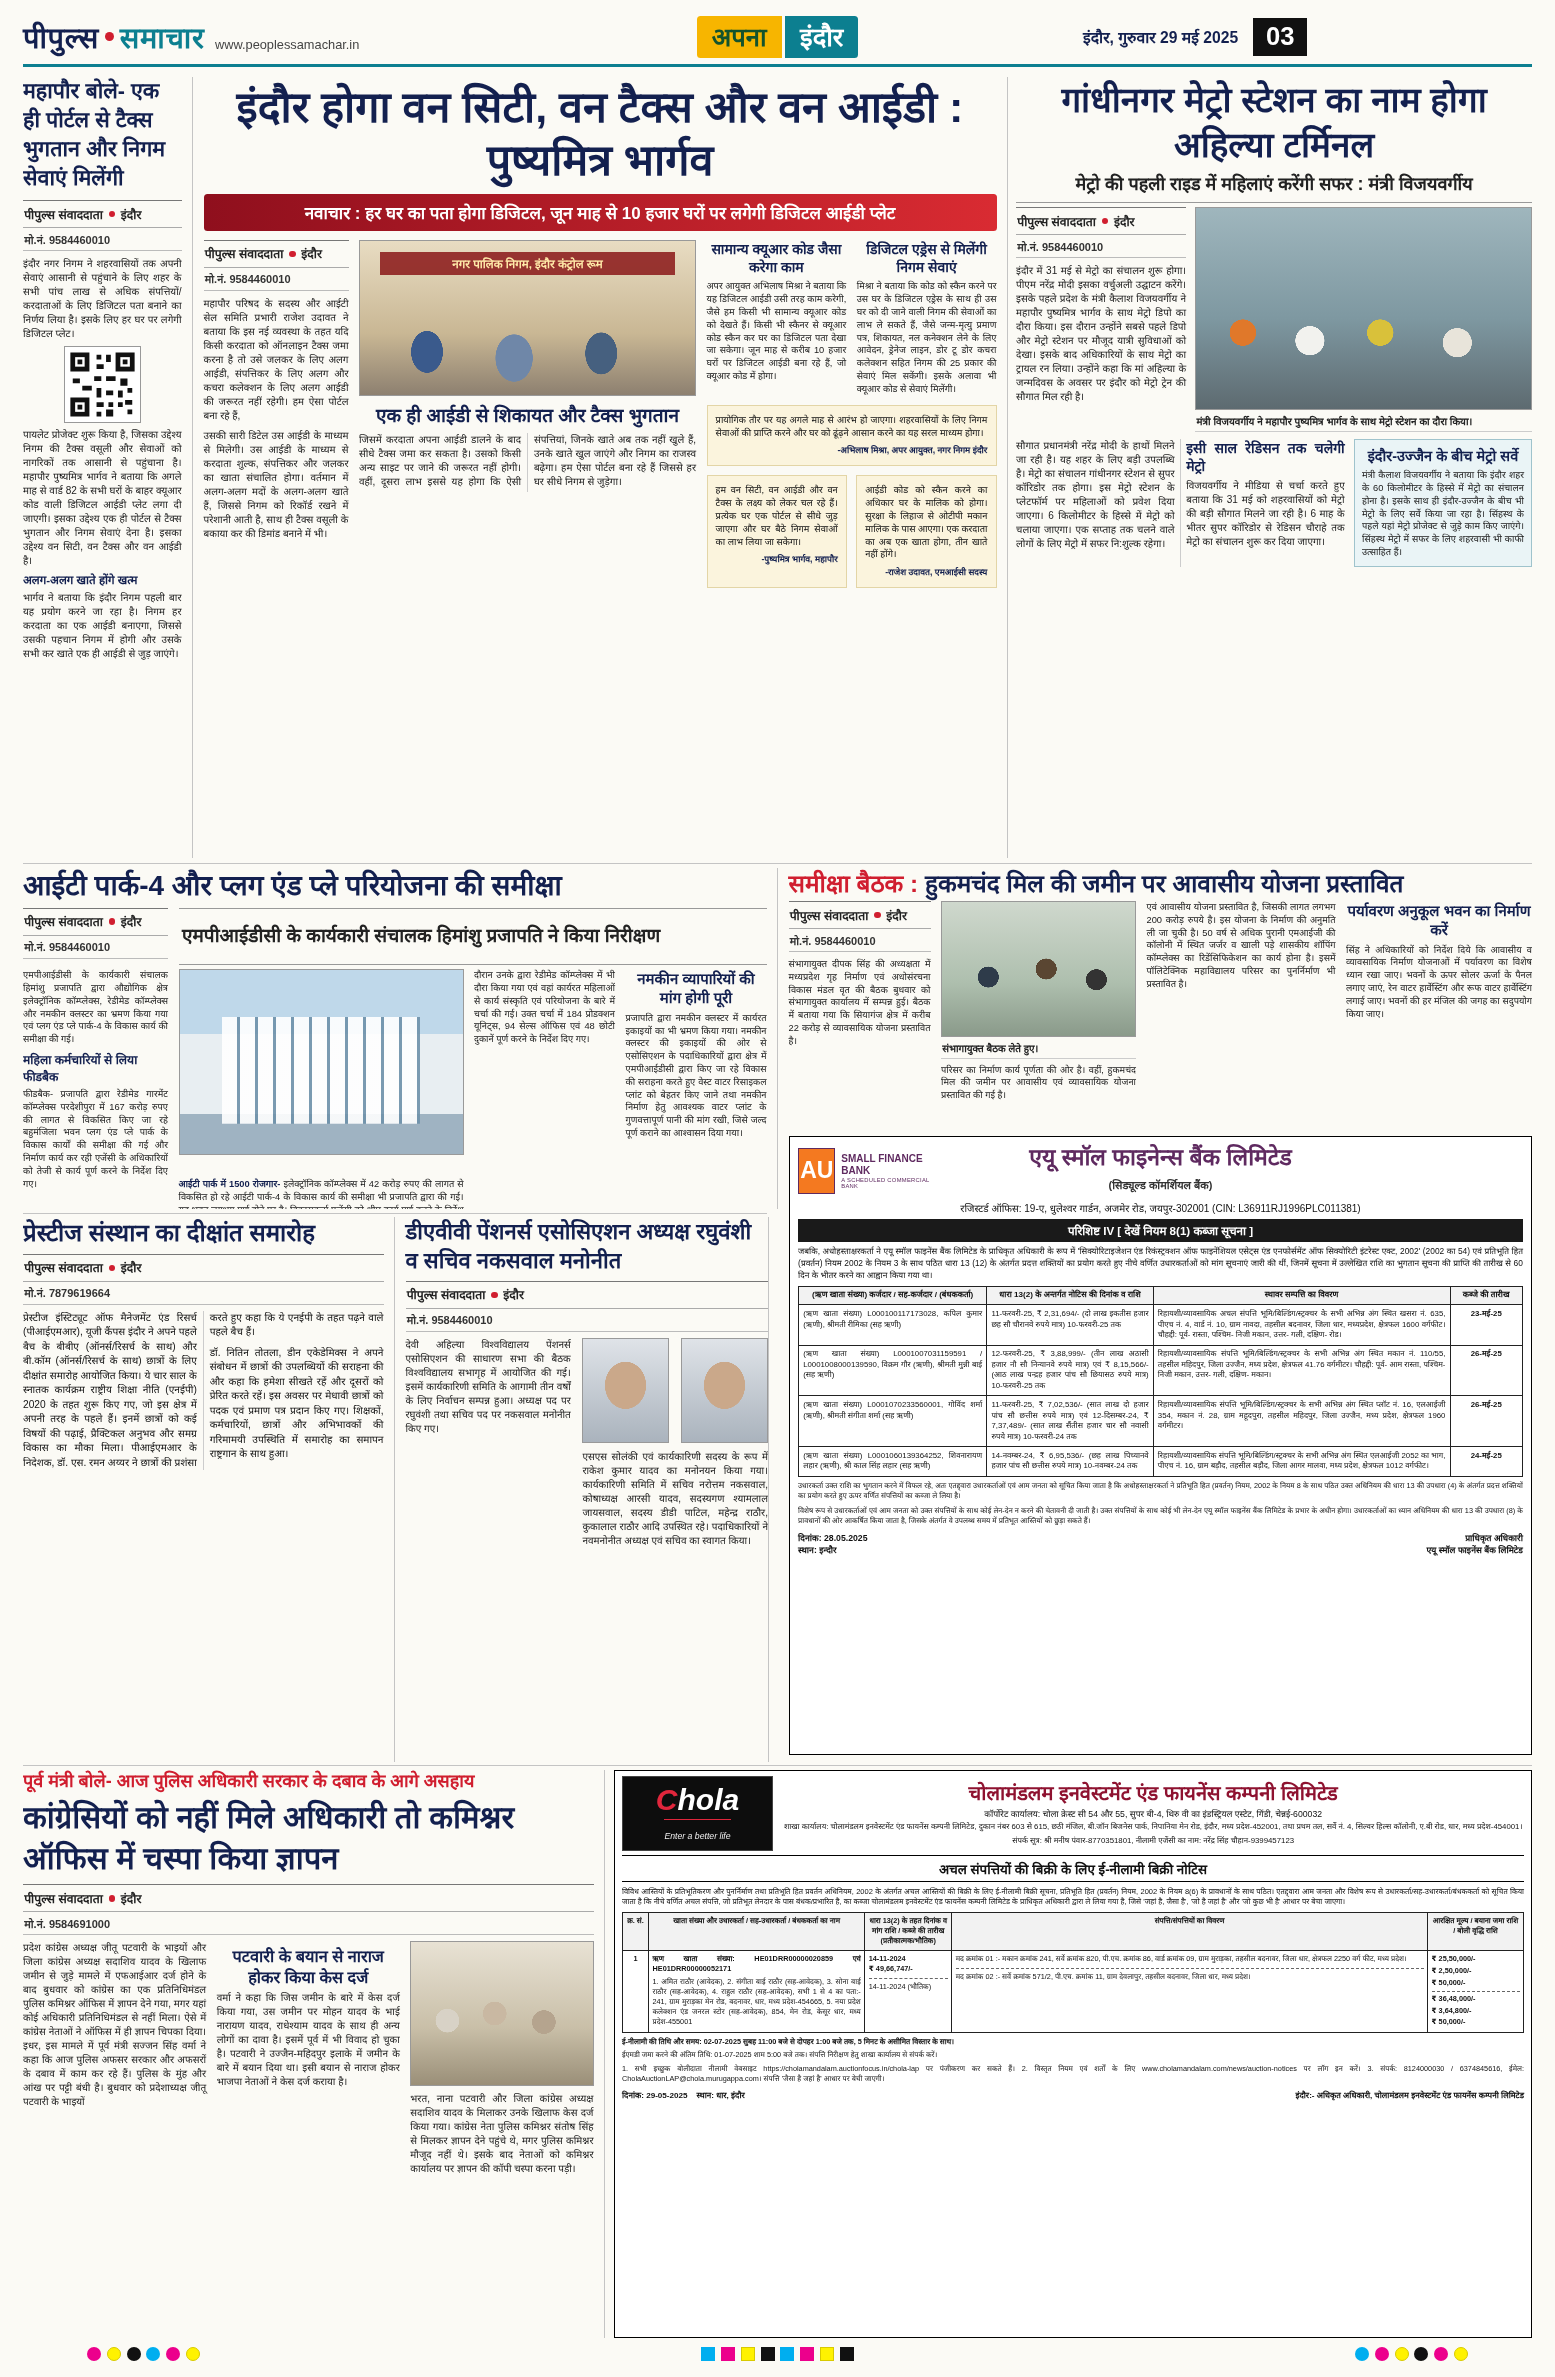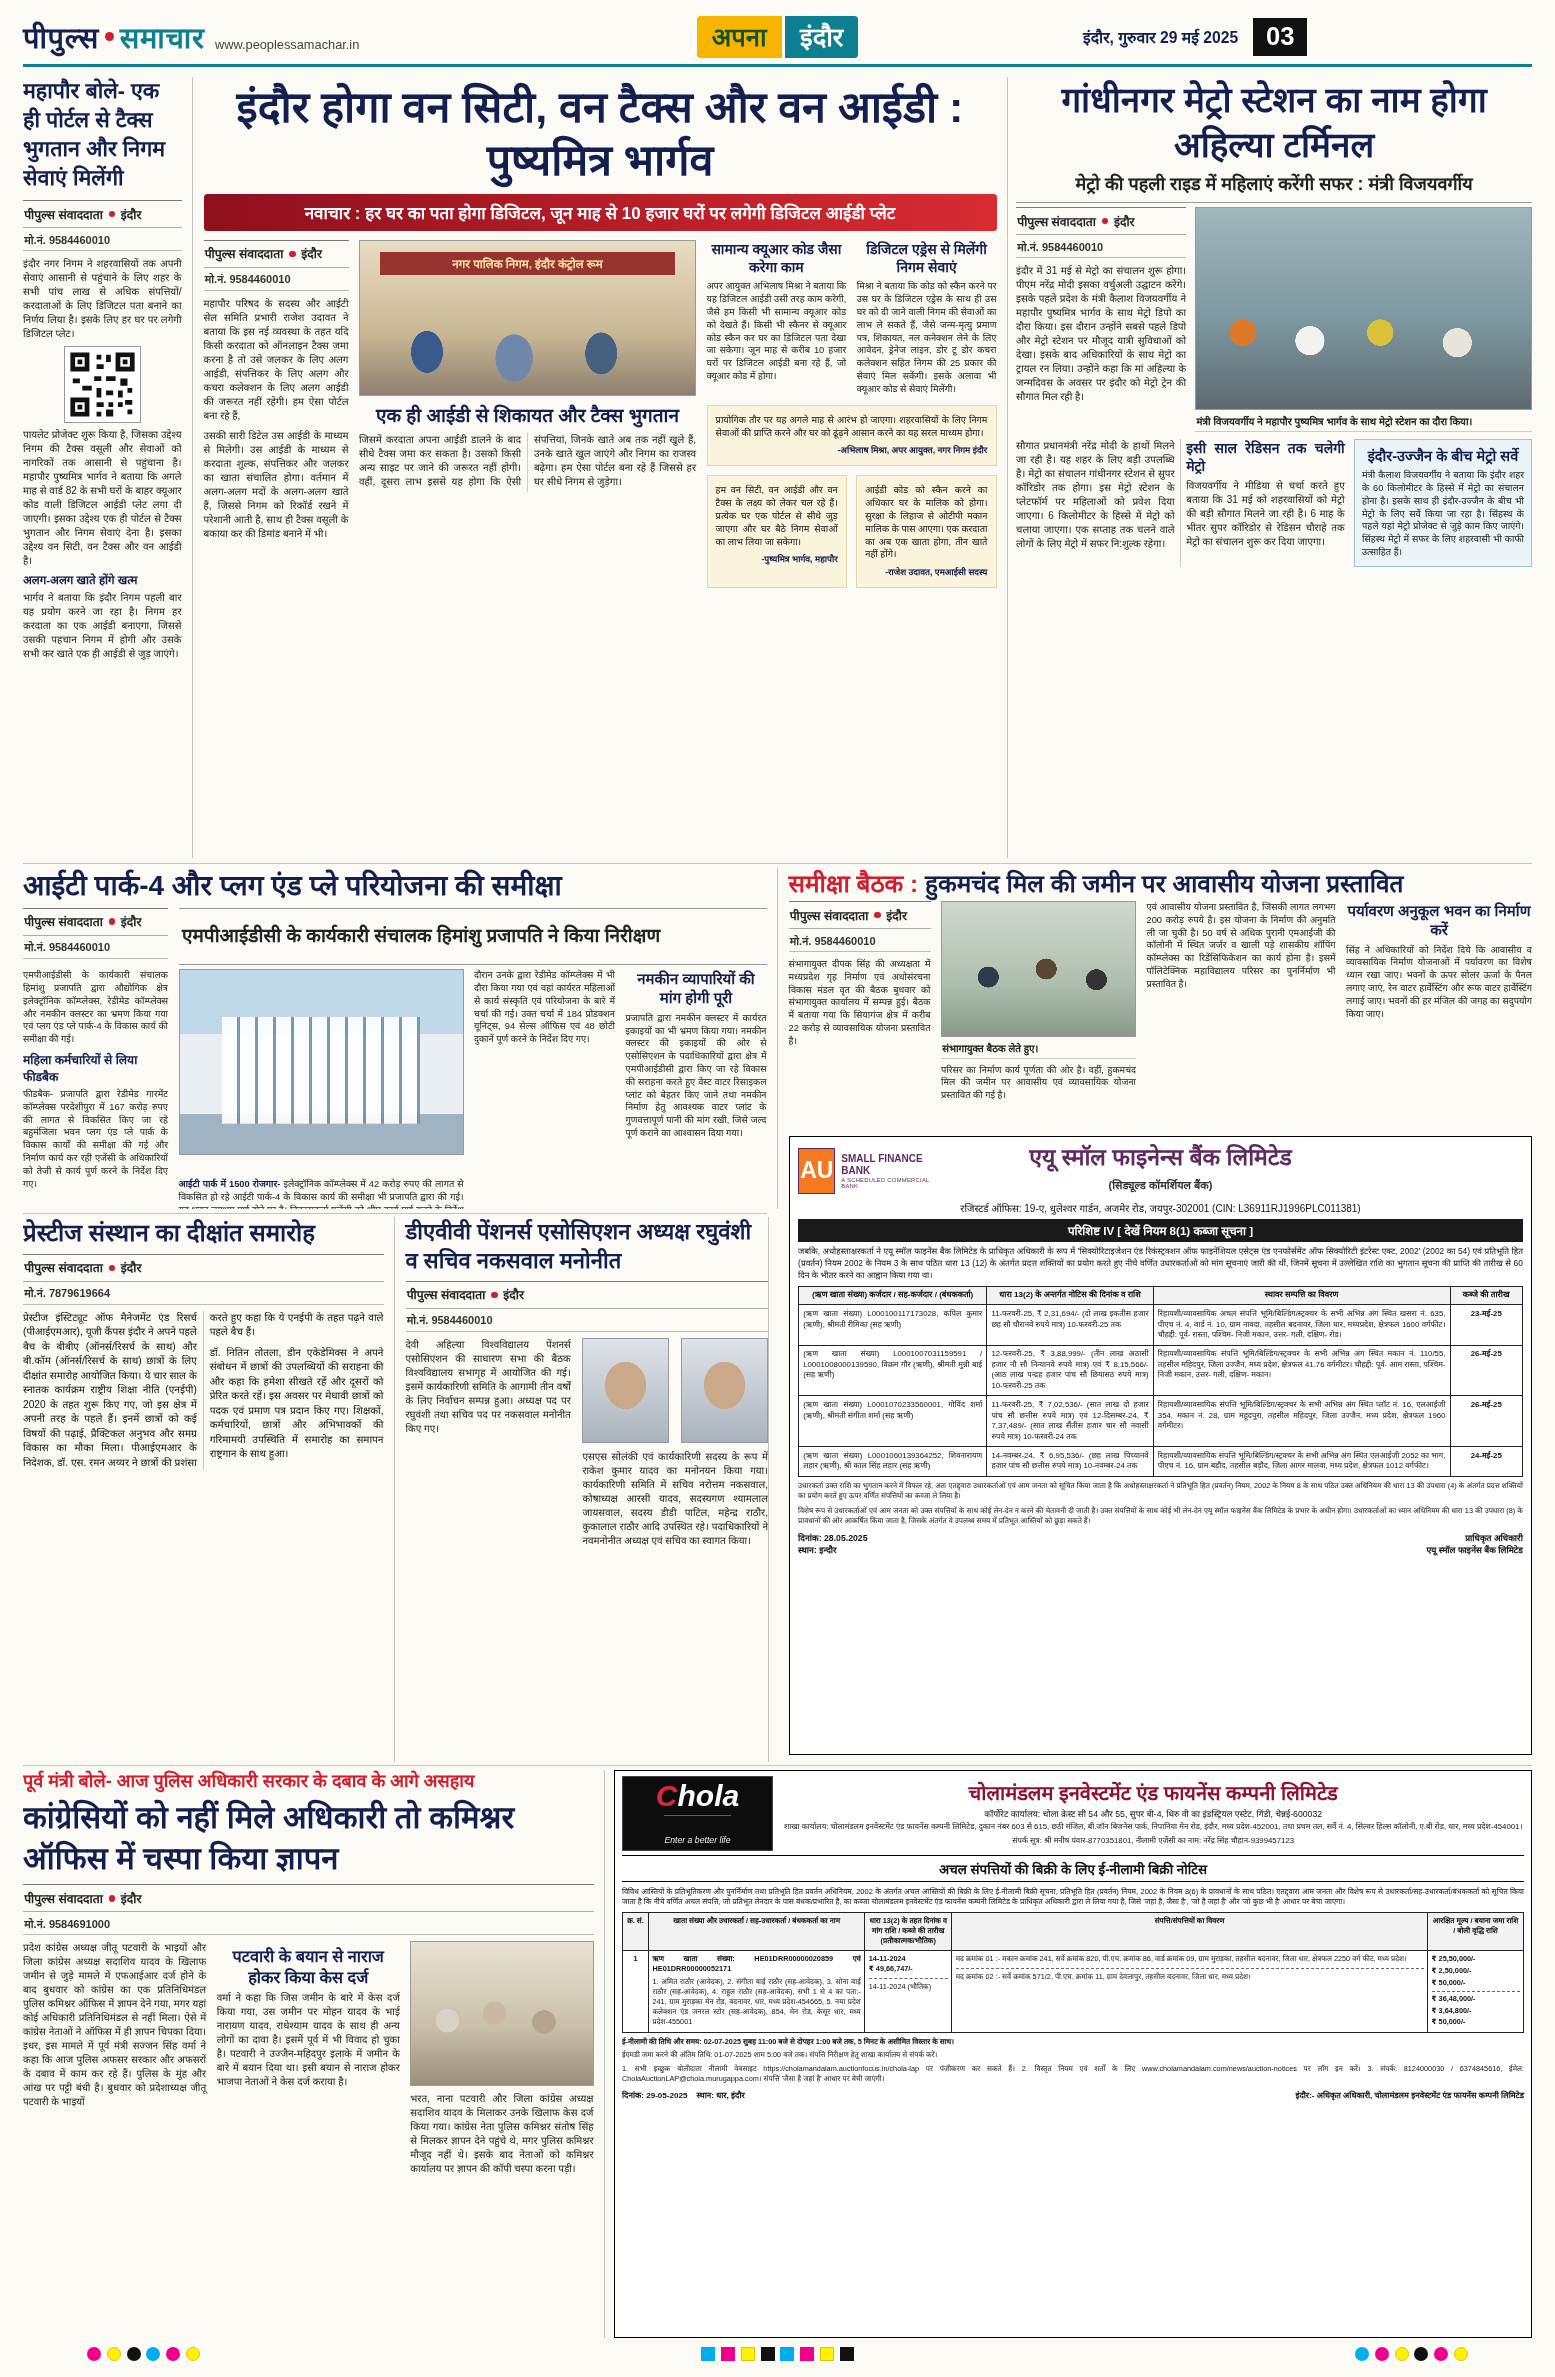--- a/index.html
+++ b/index.html
@@ -146,21 +146,21 @@
 .kicker{color:#d01e2f;font-weight:bold;font-size:18px;line-height:23px;margin-bottom:3.5px}
 #congress .hl{font-size:31px;line-height:41px;margin-bottom:5.8px}
 .cg-grid{display:grid;grid-template-columns:1fr 1fr 1fr;gap:10.5px;margin-top:4.6px}
 .cg-grid .subhead{font-size:16.3px;line-height:21px;text-align:center}
 
 .ch-head{display:grid;grid-template-columns:151px 1fr;gap:9.3px;align-items:center}
 .ch-logo{background:#0d0d0d;color:#fff;height:75px;display:flex;flex-direction:column;
  align-items:center;justify-content:center;gap:3.5px;border:0.6px solid #444}
 .ch-logo .cw{font-style:italic;font-weight:bold;font-size:30px;line-height:30px}
 .ch-logo .cw::first-letter{color:#e0263c}
-.ch-logo .tg{font-style:italic;font-size:8.7px;color:#eee;border-top:0.6px solid #e0263c;padding-top:19px}
+.ch-logo .tg{font-style:italic;font-size:8.7px;color:#eee;border-top:0.6px solid #e0263c;padding-top:11px}
 .ch-title{text-align:center;font-weight:bold;color:#8e1230;font-size:20px;line-height:24.4px}
 .ch-corp{text-align:center;font-size:8.7px;margin-top:2.3px}
 .ch-branch{text-align:center;font-size:7.8px;line-height:10.5px;margin-top:2.3px}
 .ch-contact{text-align:center;font-size:7.8px;font-weight:normal;margin-top:2.3px}
 .ch-band{border-top:1.2px solid #000;border-bottom:1.2px solid #000;text-align:center;
  font-weight:bold;font-size:13.4px;padding:3.5px;margin:4.6px 0}
 .ch-legal{font-size:7.5px;line-height:10.2px;text-align:justify;margin-bottom:4.6px}
 .chtab{width:100%;border-collapse:collapse;font-size:7.3px;line-height:10px}
 .chtab th,.chtab td{border:0.6px solid #222;padding:3.5px;vertical-align:top;text-align:justify}
 .chtab th{text-align:center;background:#f2f2f2}

